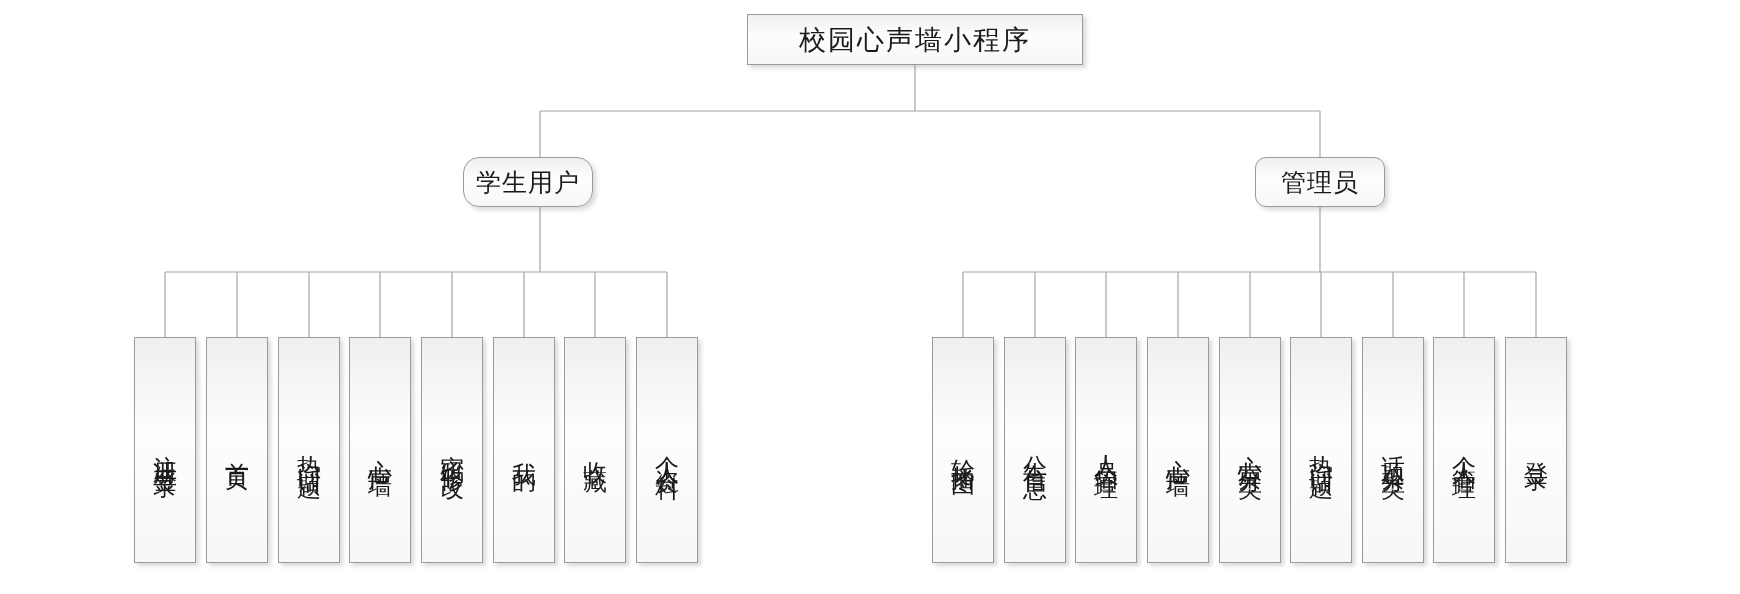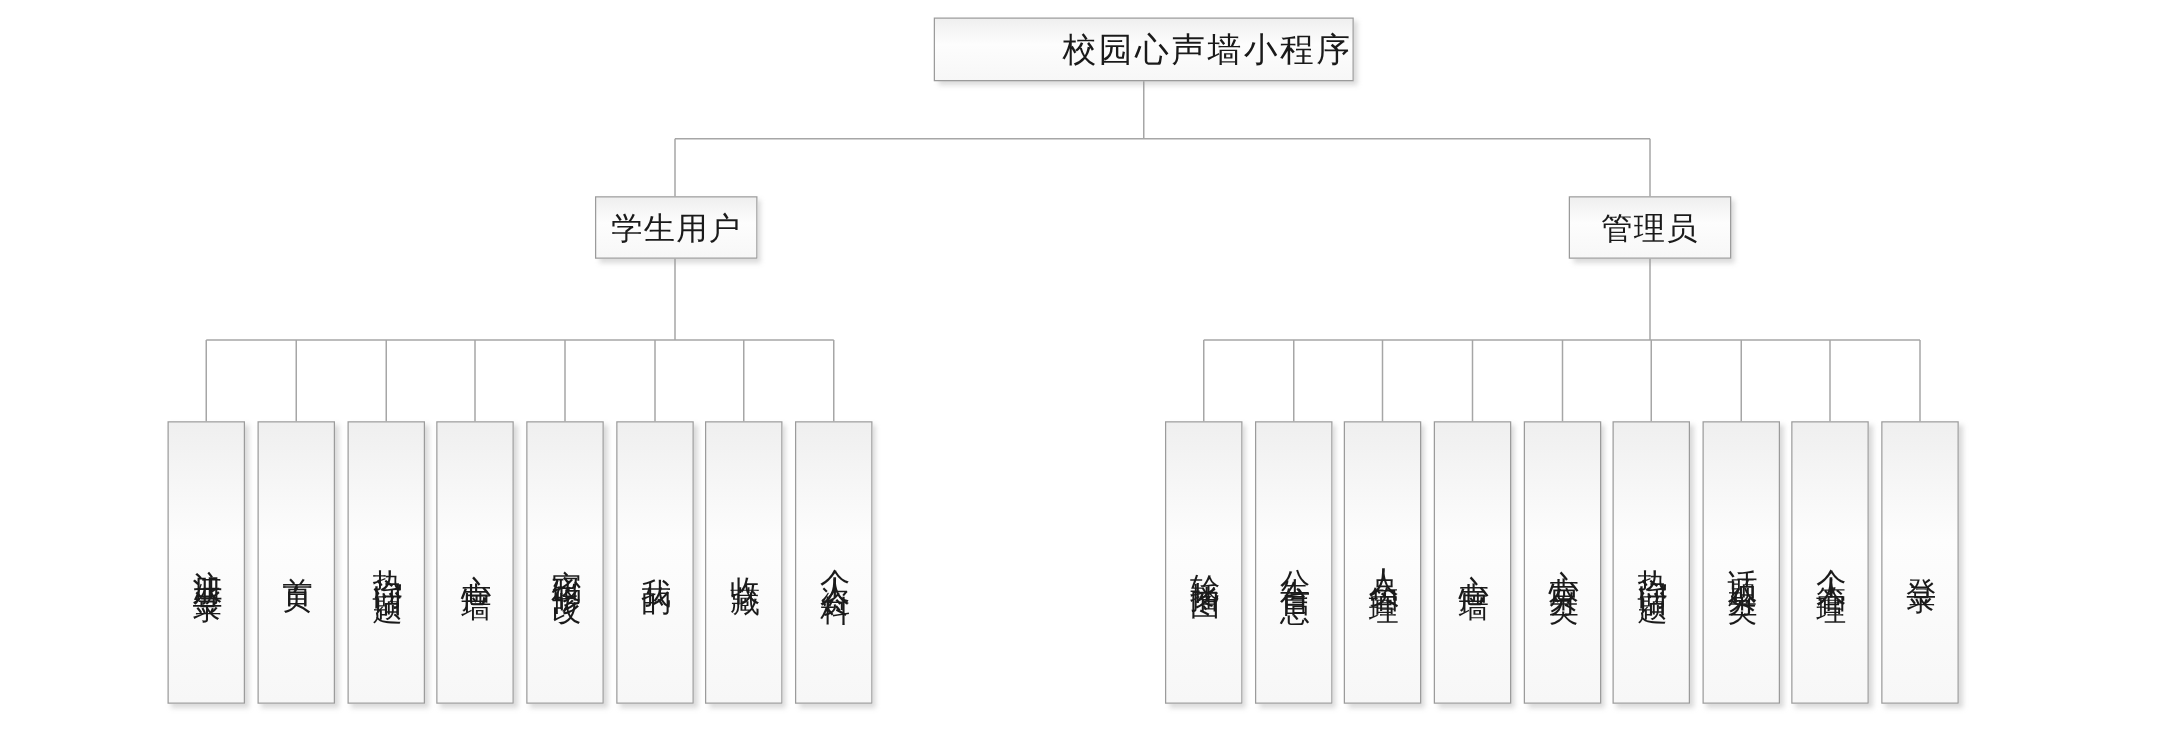--- a/index.html
+++ b/index.html
@@ -31,30 +31,29 @@
     display: flex;
     align-items: center;
     justify-content: center;
     color: #1a1a1a;
   }
   .root-node {
     left: 747px; top: 14px;
     width: 336px; height: 51px;
     font-size: 27px;
     letter-spacing: 2px;
-    justify-content: flex-end;
   }
   .branch-node {
     top: 157px;
     width: 130px; height: 50px;
     font-size: 25px;
     letter-spacing: 1px;
   }
-  .branch-student { left: 476px; }
-  .branch-admin   { left: 1255px; }
+  .branch-student { left: 463px; border-radius: 16px; }
+  .branch-admin   { left: 1255px; border-radius: 11px; }
   .leaf-node {
     top: 337px;
     width: 62px; height: 226px;
     font-size: 24px;
   }
   .leaf-node .vtext {
     writing-mode: vertical-rl;
     text-orientation: upright;
     letter-spacing: 7px;
     line-height: 1;

